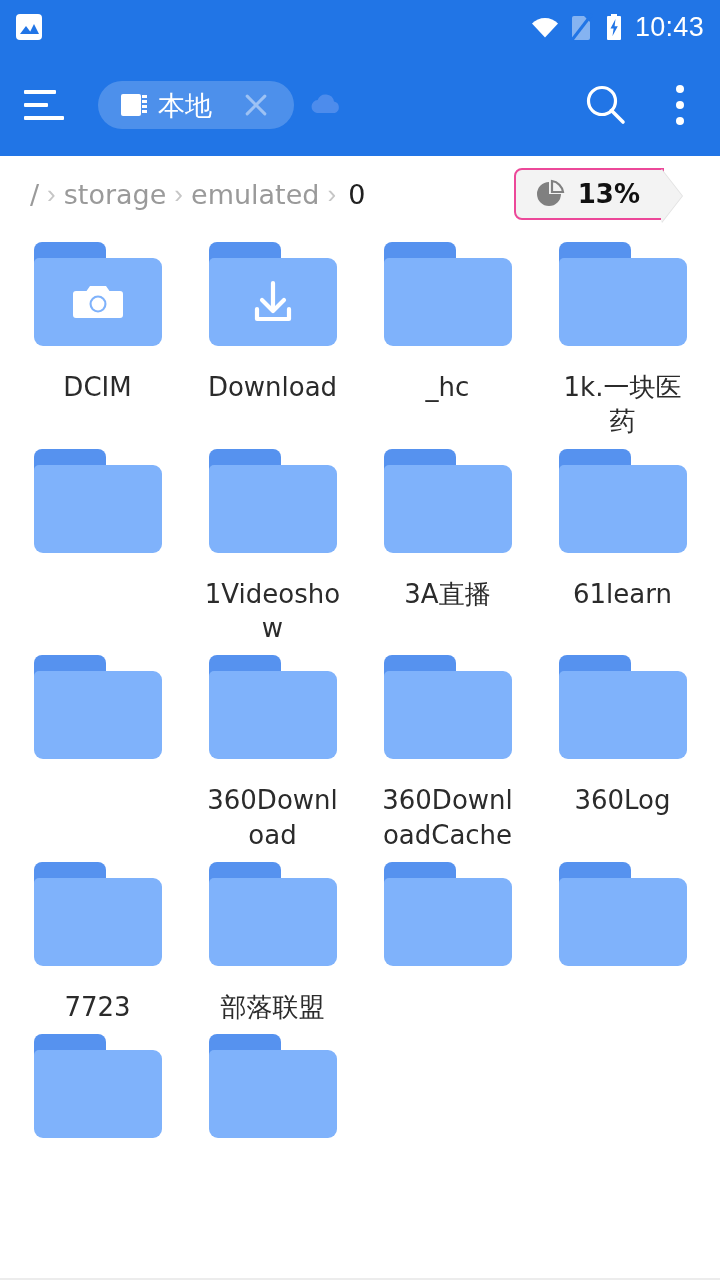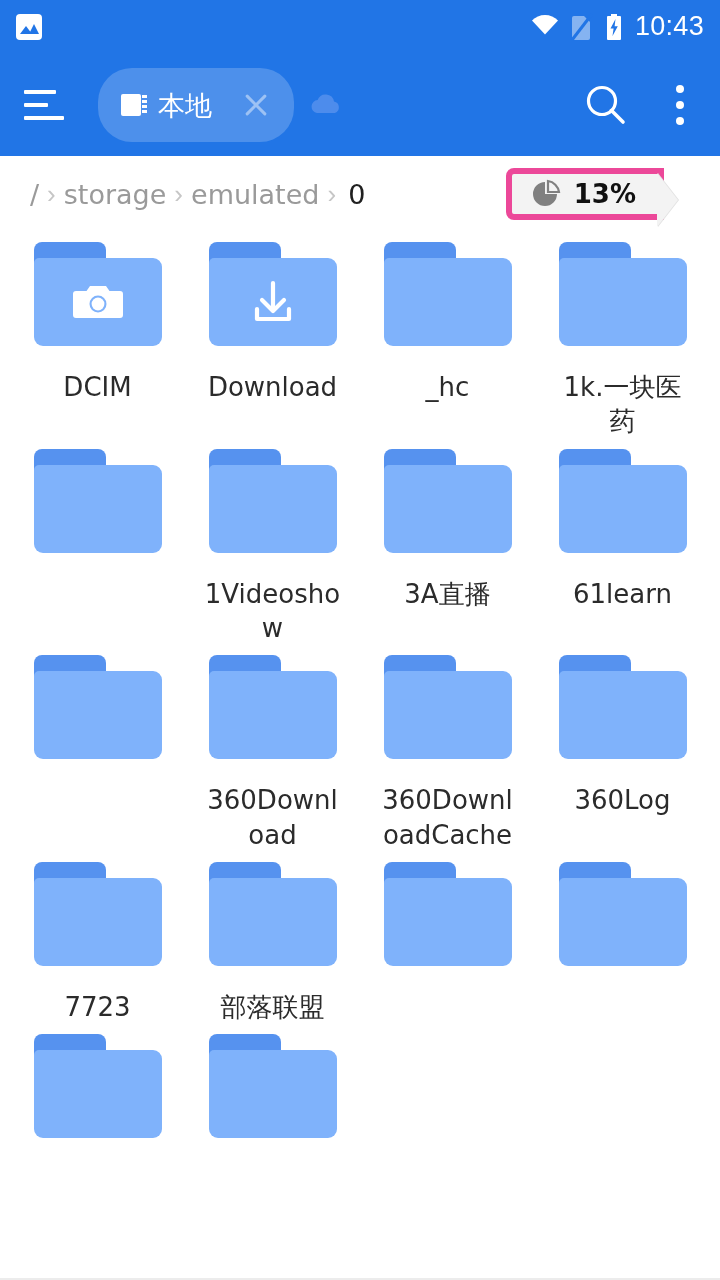--- a/index.html
+++ b/index.html
@@ -10,21 +10,21 @@
   }
   #screen { position:relative; width:720px; height:1280px; background:#fff; }
 
   
   .statusbar {
     height:54px; background:#2175E6; display:flex; align-items:center;
     padding:0 16px; position:relative;
   }
   .status-left { display:flex; align-items:center; gap:10px; }
   .status-right {
-    margin-left:auto; display:flex; align-items:flex-start; gap:12px;
+    margin-left:auto; display:flex; align-items:center; gap:12px;
   }
   .notif-img-icon {
     width:26px; height:26px; background:#fff; border-radius:4px;
     position:relative; overflow:hidden;
   }
   .notif-img-icon::after {
     content:""; position:absolute; left:4px; bottom:6px;
     width:0; height:0;
     border-left:6px solid transparent; border-right:6px solid transparent;
     border-bottom:8px solid #2175E6;
@@ -54,21 +54,21 @@
   }
   .hamburger span { display:block; height:4px; background:#fff; border-radius:1px; }
   .hamburger span:nth-child(1){ width:32px; }
   .hamburger span:nth-child(2){ width:24px; }
   .hamburger span:nth-child(3){ width:40px; }
 
   .tabstrip { display:flex; align-items:center; margin-left:26px; gap:6px; }
   .tab-chip {
     display:flex; align-items:center; gap:10px;
     background:rgba(255,255,255,.20);
-    border-radius:34px; height:74px; padding:0 16px 0 22px;
+    border-radius:34px; height:48px; padding:0 16px 0 22px;
     cursor:pointer;
   }
   .sdcard-icon { width:28px; height:28px; flex:none; }
   .tab-label {
     color:#fff; font-size:27px; line-height:1; white-space:nowrap;
     font-family:"DejaVu Sans","Liberation Sans",sans-serif;
   }
   .tab-close {
     width:44px; height:44px; position:relative; flex:none;
     margin-left:12px; opacity:.45;
@@ -100,21 +100,21 @@
     font-size:27px; color:#9A9A9A; cursor:pointer; white-space:nowrap;
     font-family:"DejaVu Sans","Liberation Sans",sans-serif;
   }
   .crumb.current { color:#202020; padding-left:4px; }
   .crumb-sep {
     color:#C6C6C6; font-size:26px; margin:0 8px; user-select:none;
   }
   .storage-badge {
     margin-left:auto; position:relative; display:flex; align-items:center;
     gap:12px; height:52px; padding:0 22px 0 18px;
-    background:#F3F3F3; border:6px solid #ec4899;
+    background:#F3F3F3; border:2px solid #ec4899;
     border-radius:8px 0 0 8px; cursor:pointer; margin-right:26px;
   }
   .storage-badge::after {
     content:""; position:absolute; right:-20px; top:-1px;
     width:0; height:0;
     border-top:27px solid transparent; border-bottom:27px solid transparent;
     border-left:21px solid #F3F3F3;
     filter:drop-shadow(1px 0 0 #E0E0E0);
   }
   .pie-icon { width:32px; height:32px; flex:none; }

